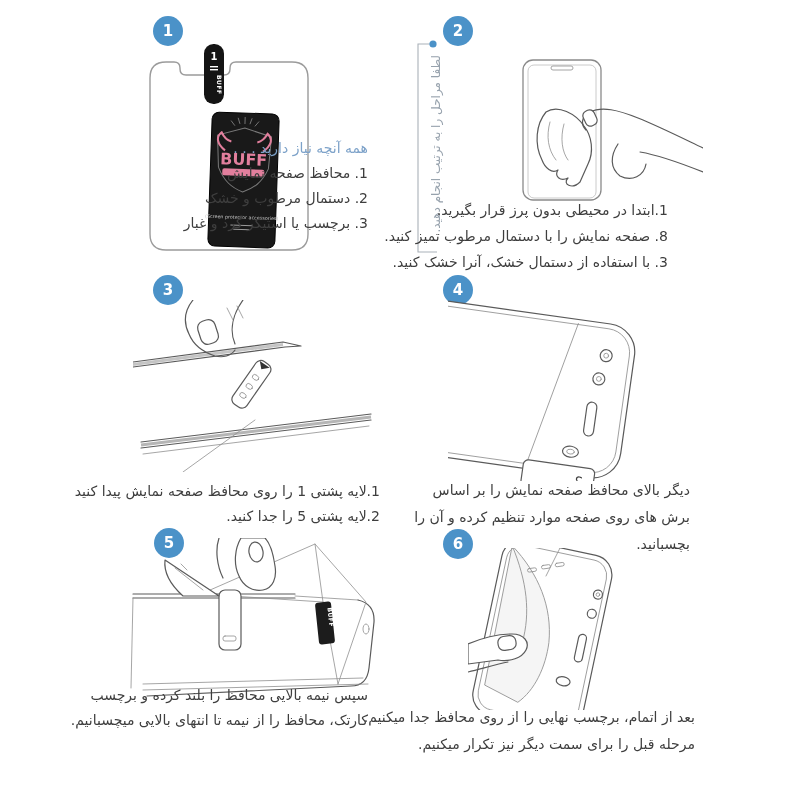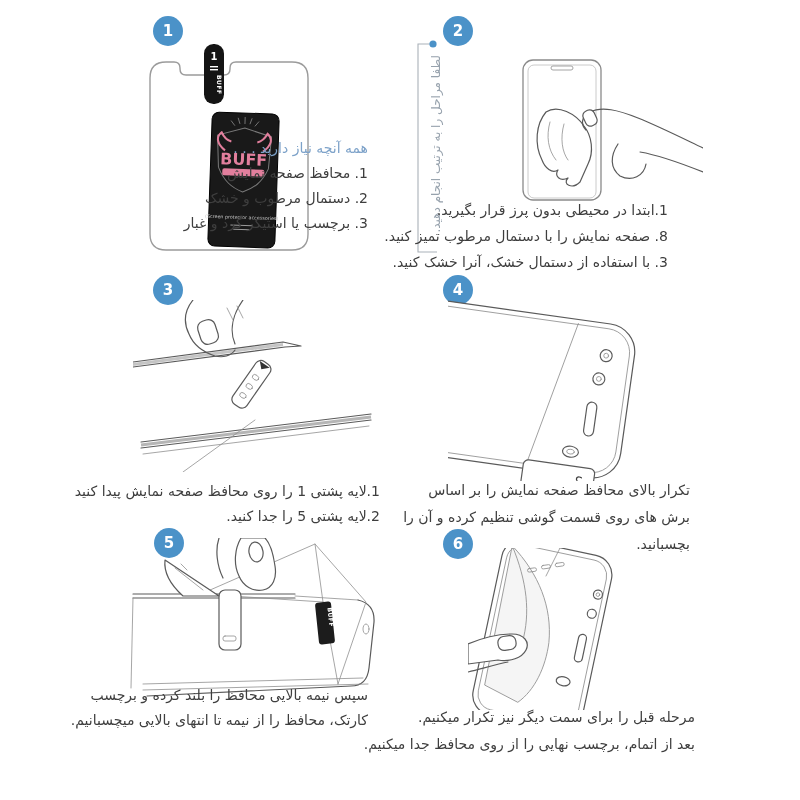--- a/index.html
+++ b/index.html
@@ -163,22 +163,22 @@
         <ellipse cx="130" cy="152" rx="3.8" ry="2.4" class="sk-thin"></ellipse>
       </g>
       <g>
         <rect x="85" y="166" width="72" height="26" rx="5" class="sk-fill"></rect>
         <text transform="translate(146,185) scale(-1,1)" font-size="13" fill="#3e3e3e">2</text>
       </g>
     </g>
   </svg>
 
   <div class="caption lh27" style="left:440px;top:477px;width:250px;" dir="rtl">
-    <div class="ln">تکرار بالای محافظ صفحه نمایش را بر اساس</div>
-    <div class="ln">برش های روی قسمت گوشی تنظیم کرده و آن را</div>
+    <div class="ln">دیگر بالای محافظ صفحه نمایش را بر اساس</div>
+    <div class="ln">برش های روی صفحه موارد تنظیم کرده و آن را</div>
     <div class="ln">بچسبانید.</div>
   </div>
 
   <div class="badge" style="left:154px;top:528px;">
     <span>5</span>
   </div>
 
   <svg style="left:123px;top:538px;" width="255" height="162" viewBox="0 0 255 162">
     <g>
       <path class="sk" d="M 10 56 L 172 56 M 10 60 L 172 60"></path>
@@ -241,17 +241,17 @@
     </g>
     <g>
       <path class="sk-fill" d="M 0 96 C 14 90 30 86 44 86 C 56 86 62 94 58 102 C 54 110 42 114 30 112 L 0 116 Z"></path>
       <rect x="30" y="88" width="18" height="14" rx="6" transform="rotate(-8 39 95)" class="sk"></rect>
       <path class="sk" d="M 0 124 C 16 120 30 116 40 114"></path>
     </g>
     <path class="sk-thin" d="M 92 0 L 78 28"></path>
   </svg>
 
   <div class="caption lh27" style="left:443px;top:704px;width:252px;" dir="rtl">
+    <div class="ln">بعد از اتمام، برچسب نهایی را از روی محافظ جدا میکنیم.</div>
     <div class="ln">مرحله قبل را برای سمت دیگر نیز تکرار میکنیم.</div>
-    <div class="ln">بعد از اتمام، برچسب نهایی را از روی محافظ جدا میکنیم.</div>
   </div>
 
 </div>
 
 </body></html>

